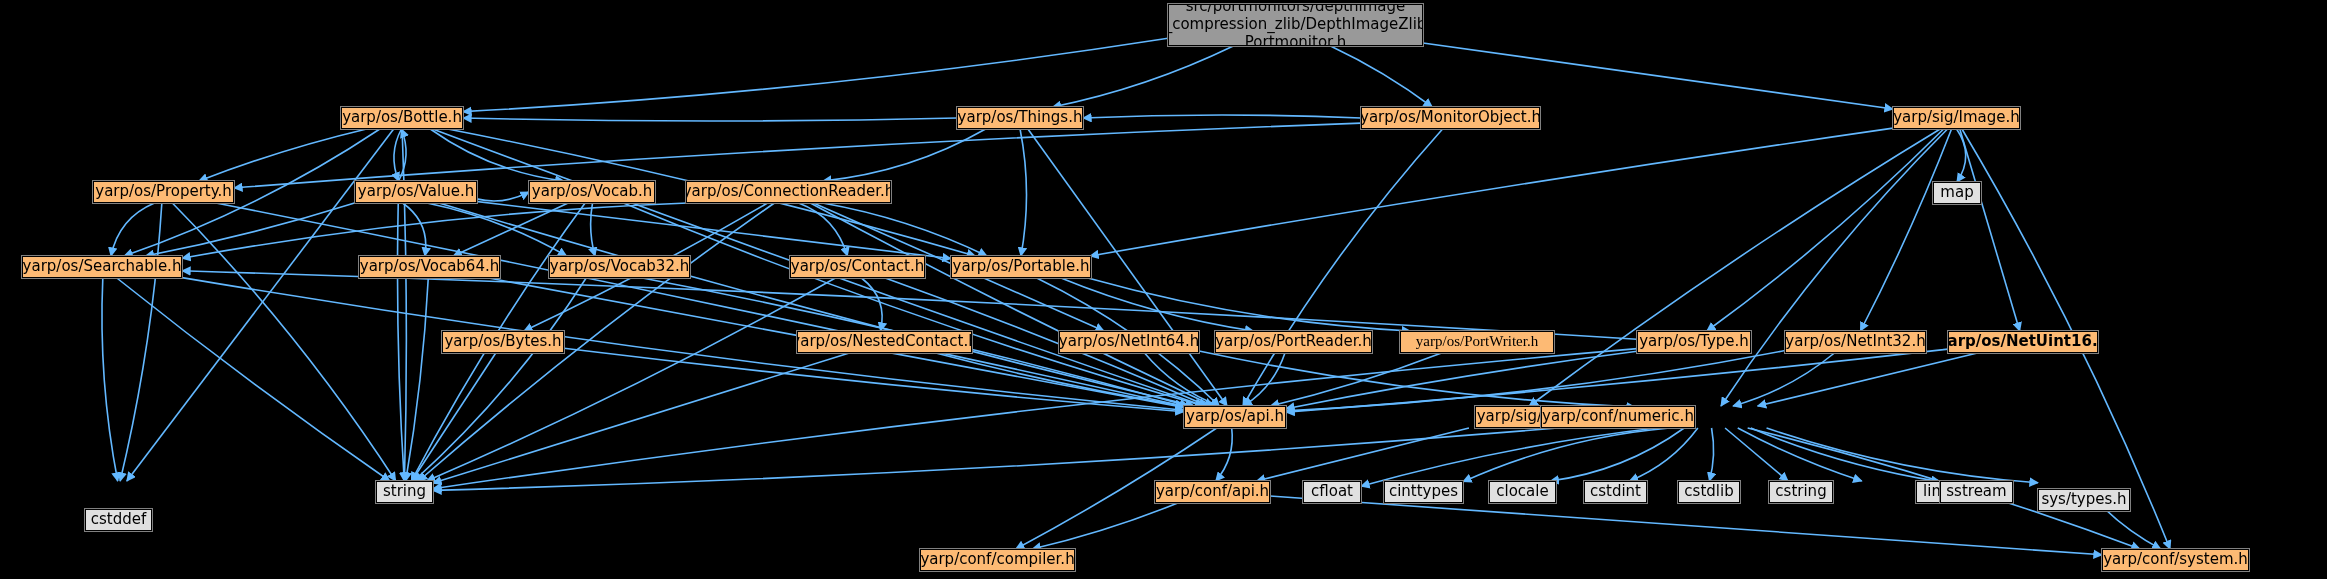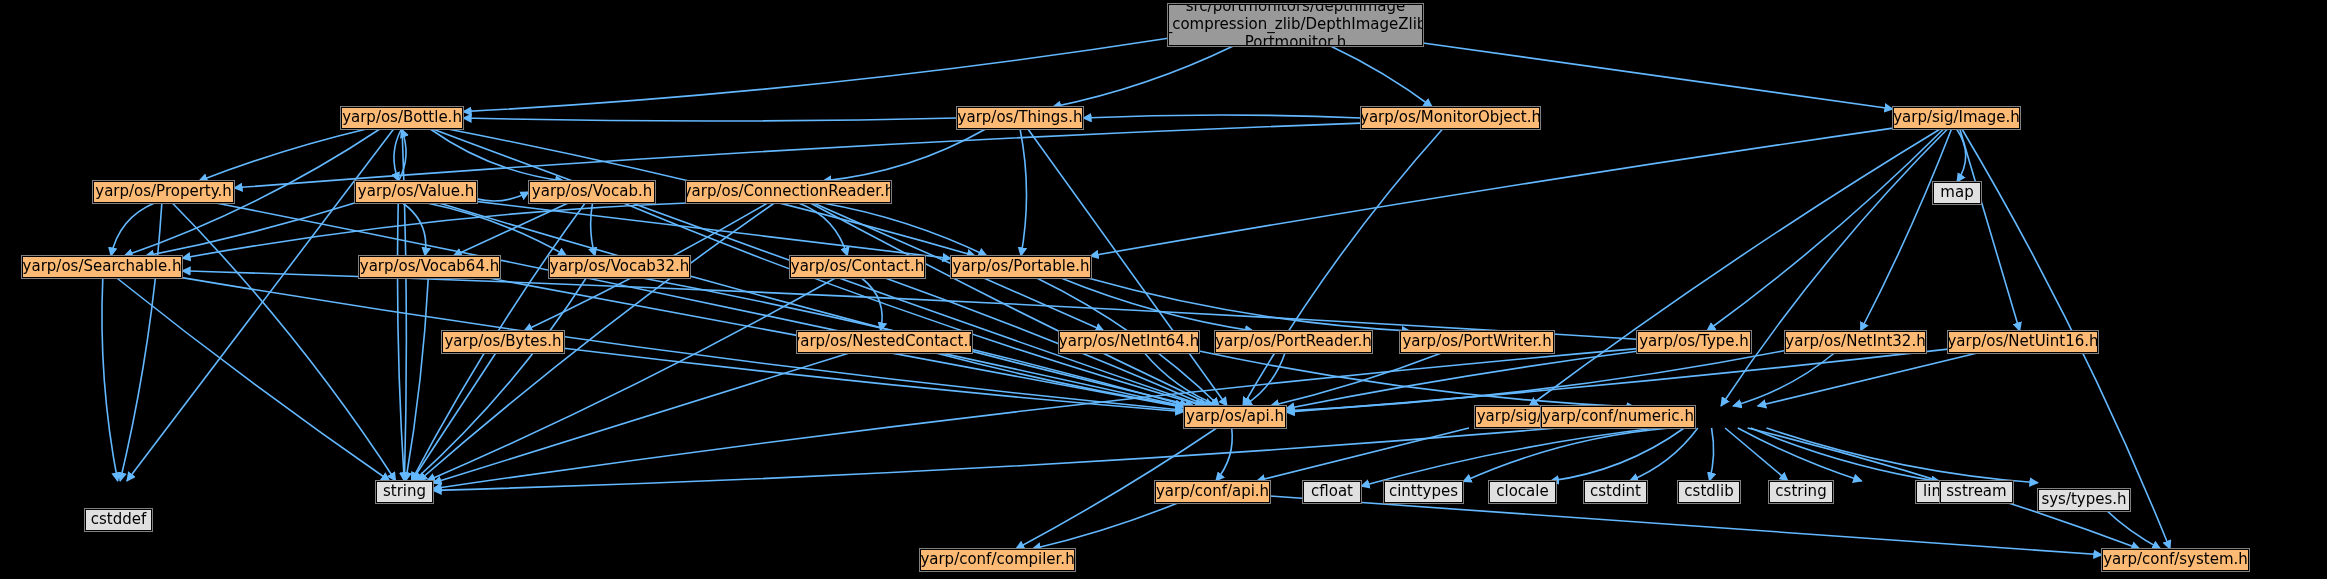--- a/index.html
+++ b/index.html
@@ -180,24 +180,24 @@
       <div class="node plain" style="left: 686px; top: 181px; width: 205px; height: 22px;">yarp/os/ConnectionReader.h</div>
       <div class="node plain" style="left: 22px; top: 256px; width: 160px; height: 22px;">yarp/os/Searchable.h</div>
       <div class="node plain" style="left: 359px; top: 256px; width: 141px; height: 22px;">yarp/os/Vocab64.h</div>
       <div class="node plain" style="left: 525px; top: 256px; width: 141px; height: 22px; margin-left: 24px;">yarp/os/Vocab32.h</div>
       <div class="node plain" style="left: 790px; top: 256px; width: 135px; height: 22px;">yarp/os/Contact.h</div>
       <div class="node plain" style="left: 951px; top: 256px; width: 140px; height: 22px; text-align: right;">yarp/os/Portable.h</div>
       <div class="node plain" style="left: 442px; top: 331px; width: 122px; height: 22px;">yarp/os/Bytes.h</div>
       <div class="node plain" style="left: 797px; top: 331px; width: 175px; height: 22px;">yarp/os/NestedContact.h</div>
       <div class="node plain" style="left: 1059px; top: 331px; width: 140px; height: 22px;">yarp/os/NetInt64.h</div>
       <div class="node plain" style="left: 1215px; top: 331px; width: 157px; height: 22px;">yarp/os/PortReader.h</div>
-      <div class="node plain" style="left: 1400px; top: 331px; width: 154px; height: 22px;">yarp/os/PortWriter.h</div>
+      <div class="node plain" style="left: 1400px; top: 331px; width: 154px; height: 22px; font-family: Liberation Serif, serif;">yarp/os/PortWriter.h</div>
       <div class="node plain" style="left: 1637px; top: 331px; width: 114px; height: 22px;">yarp/os/Type.h</div>
       <div class="node plain" style="left: 1785px; top: 331px; width: 141px; height: 22px;">yarp/os/NetInt32.h</div>
-      <div class="node plain" style="left: 1948px; top: 331px; width: 150px; height: 22px;">yarp/os/NetUint16.h</div>
+      <div class="node plain" style="left: 1948px; top: 331px; width: 150px; height: 22px; font-weight: bold;">yarp/os/NetUint16.h</div>
       <div class="node plain" style="left: 1184px; top: 406px; width: 102px; height: 22px;">yarp/os/api.h</div>
       <div class="node plain" style="left: 1460px; top: 406px; width: 106px; height: 22px; margin-left: 15px;">yarp/sig/api.h</div>
       <div class="node plain" style="left: 1541px; top: 406px; width: 154px; height: 22px;">yarp/conf/numeric.h</div>
       <div class="node sys" style="left: 85px; top: 481px; width: 67px; height: 22px; margin-top: 28px;">cstddef</div>
       <div class="node sys" style="left: 376px; top: 481px; width: 57px; height: 22px;">string</div>
       <div class="node plain" style="left: 1155px; top: 481px; width: 115px; height: 22px;">yarp/conf/api.h</div>
       <div class="node sys" style="left: 1303px; top: 481px; width: 58px; height: 22px;">cfloat</div>
       <div class="node sys" style="left: 1384px; top: 481px; width: 79px; height: 22px;">cinttypes</div>
       <div class="node sys" style="left: 1489px; top: 481px; width: 67px; height: 22px;">clocale</div>
       <div class="node sys" style="left: 1584px; top: 481px; width: 63px; height: 22px;">cstdint</div>

